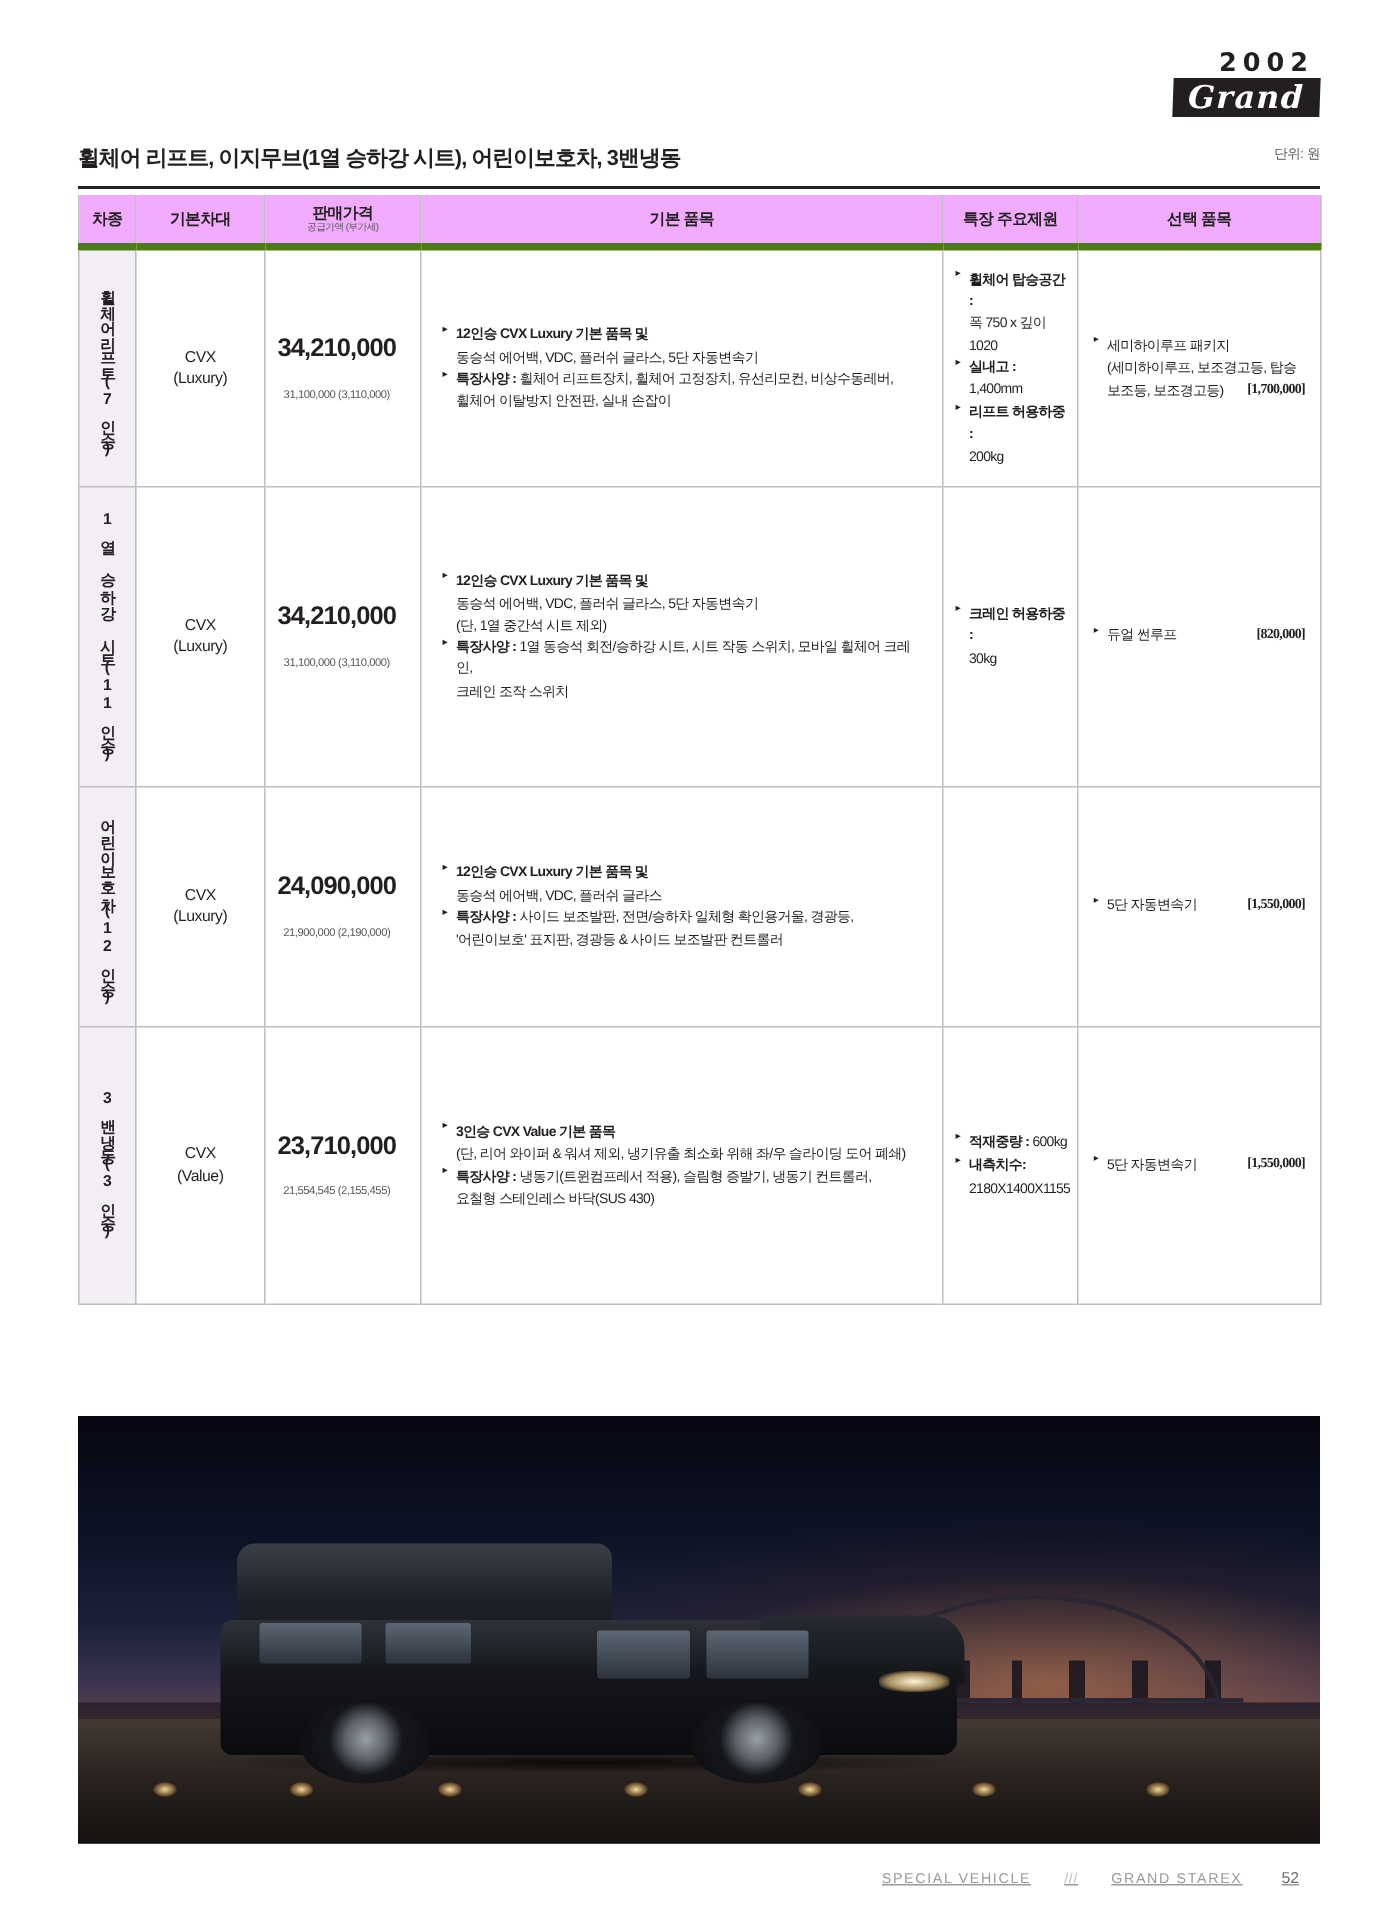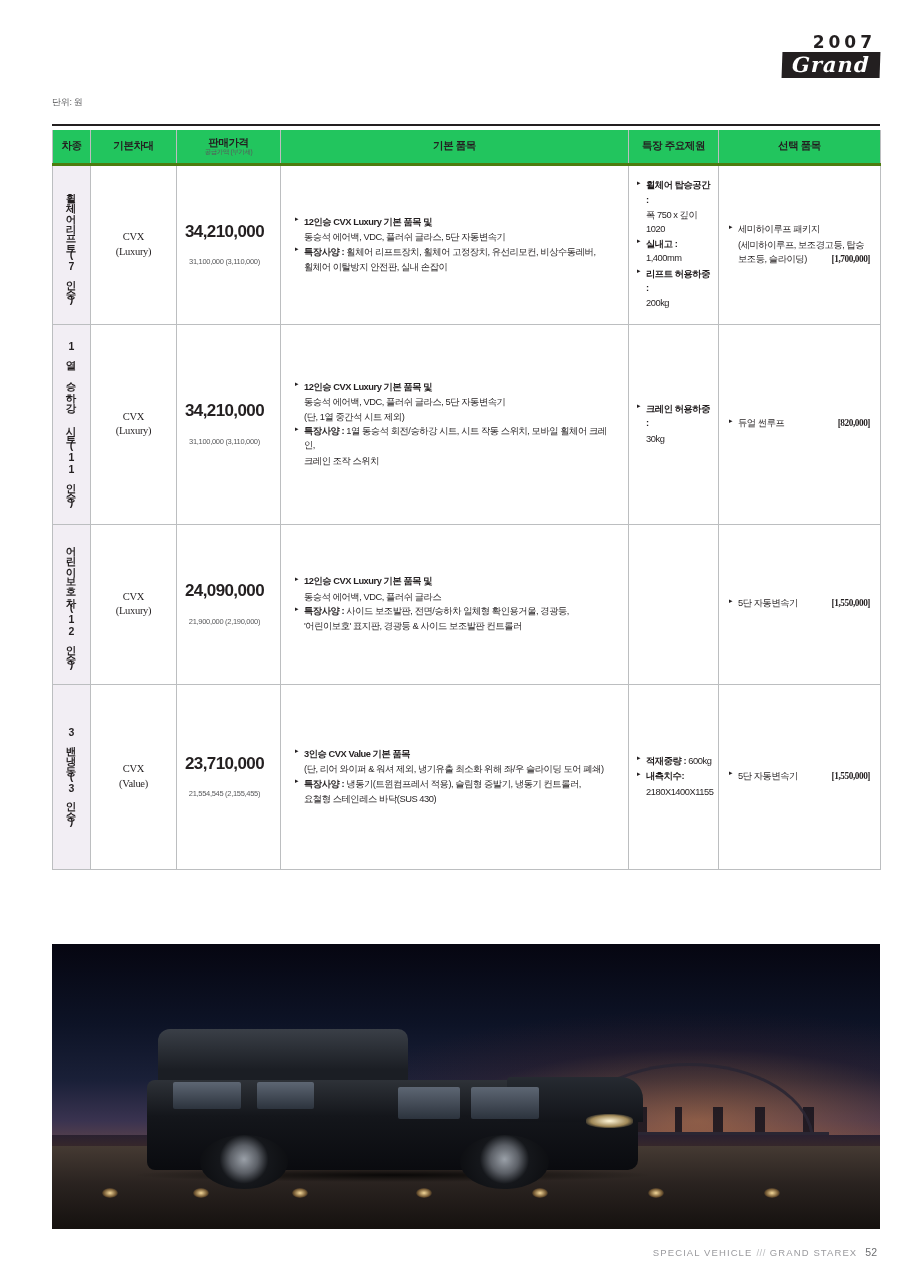--- a/index.html
+++ b/index.html
@@ -91,28 +91,28 @@
     width: 828px;
     border-collapse: collapse;
     table-layout: fixed;
   }
   .spec-table th, .spec-table td {
     border: 1px solid #bcbec0;
     vertical-align: middle;
     padding: 0;
   }
   .spec-table thead th {
-    background: #22c55e;
+    background: #f0abfc;
     height: 34px;
     font-size: 10.5px;
     font-weight: bold;
     color: #231f20;
     letter-spacing: -0.4px;
     border-top: none;
-    border-bottom: 3px solid #4d7c0f;
+    border-bottom: 5px solid #4d7c0f;
   }
   thead .price-head .ph-main {
     font-size: 10.5px; font-weight: bold; display:block; line-height: 1.15;
   }
   thead .price-head .ph-sub {
     font-size: 6.5px; font-weight: normal; color: #58595b; display:block; line-height: 1.2;
   }
 
   
   col.c-class { width: 38px; }
@@ -135,21 +135,20 @@
     text-orientation: upright;
     margin: 0 auto;
     line-height: 1.15;
     letter-spacing: 0px;
   }
   td.base-cell {
     text-align: center;
     font-size: 10.5px;
     line-height: 1.35;
     letter-spacing: -0.3px;
-    font-family: Liberation Serif, serif;
   }
   td.price-cell {
     text-align: center;
     padding-right: 8px;
   }
   .price-main {
     font-size: 17px;
     font-weight: bold;
     letter-spacing: -0.6px;
     line-height: 1.1;
@@ -332,49 +331,51 @@
   .v-shadow {
     position: absolute;
     left: 2%; right: 0; bottom: 6%;
     height: 14px;
     background: radial-gradient(ellipse at center, rgba(0,0,0,.8) 0%, rgba(0,0,0,0) 72%);
   }
 
   
   .footer {
     position: absolute;
-    right: 45px;
+    right: 56px;
     top: 1246px;
     display: flex;
     align-items: center;
-    gap: 4px;
+    gap: 22px;
     font-size: 9.5px;
     letter-spacing: 1.1px;
     color: #9a9a9e;
+    text-decoration: underline;
   }
   .footer .slashes { color: #bcbec0; letter-spacing: 0.5px; }
   .footer .pagenum {
     color: #6d6e71;
     font-size: 10.5px;
     letter-spacing: 0;
     margin-left: 4px;
     text-align: center;
   }
 </style>
 </head>
 <body>
 
 <div class="logo-block">
-  <div class="logo-year">2007</div>
+  <div class="logo-year">2002</div>
   <div class="logo-row">
     <span class="logo-grand">Grand</span>
   </div>
 </div>
 
 <div class="title-bar">
+  <div class="page-title">휠체어 리프트, 이지무브(1열 승하강 시트), 어린이보호차, 3밴냉동</div>
   <div class="unit-note">단위: 원</div>
 </div>
 
 <table class="spec-table">
   <colgroup>
     <col class="c-class">
       <col class="c-base">
       <col class="c-price">
     <col class="c-items">
       <col class="c-feat">
@@ -420,21 +421,21 @@
           <div class="cont">200kg</div>
         </td>
         <td class="opt-cell">
           <div class="opt-row bullet-line">
             <span class="opt-left">세미하이루프 패키지</span>
           </div>
           <div class="opt-row cont">
             <span class="opt-left">(세미하이루프, 보조경고등, 탑승</span>
           </div>
           <div class="opt-row cont">
-            <span class="opt-left">보조등, 슬라이딩)</span>
+            <span class="opt-left">보조등, 보조경고등)</span>
             <span class="opt-price">[1,700,000]</span>
           </div>
         </td>
       </tr>
       <tr style="height: 200px;">
         <td class="class-cell">
           <div class="vert">1열 승하강 시트(11인승)</div>
         </td>
         <td class="base-cell">
           <div>CVX</div>

